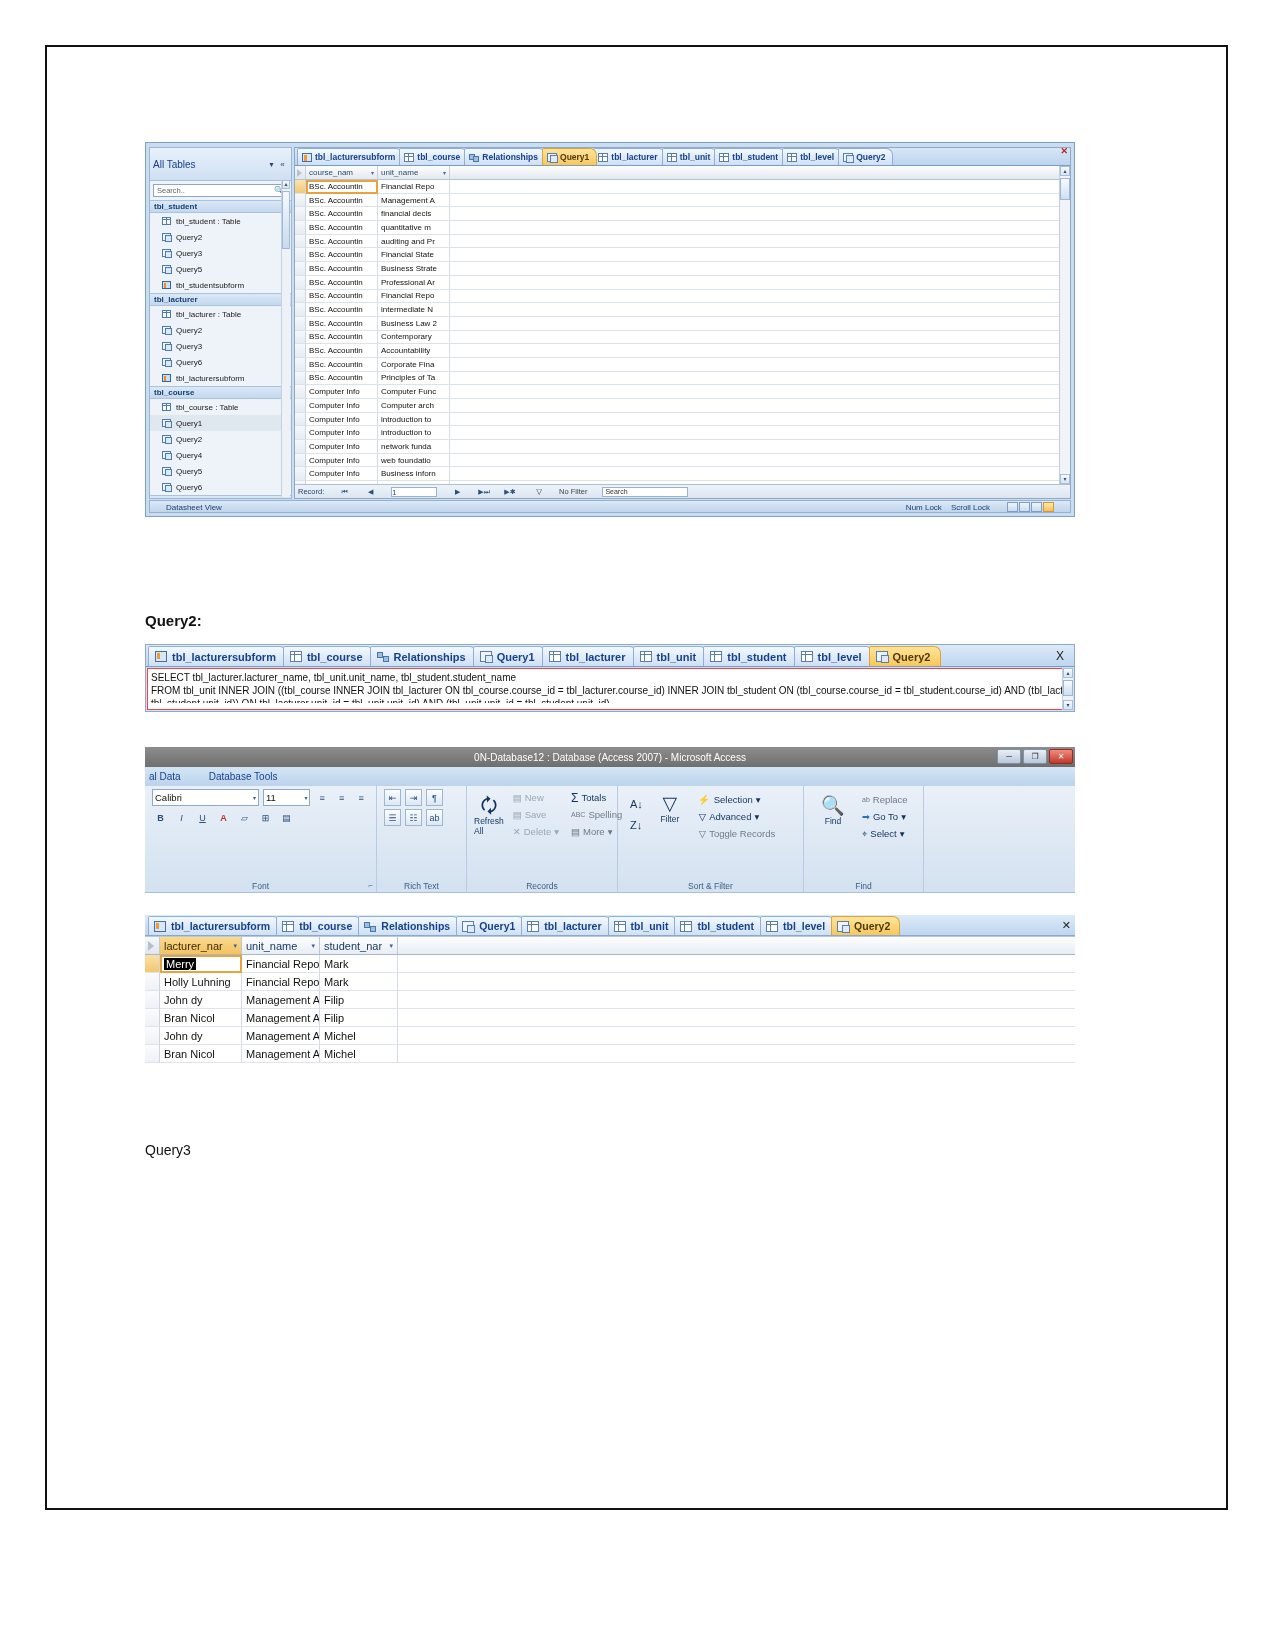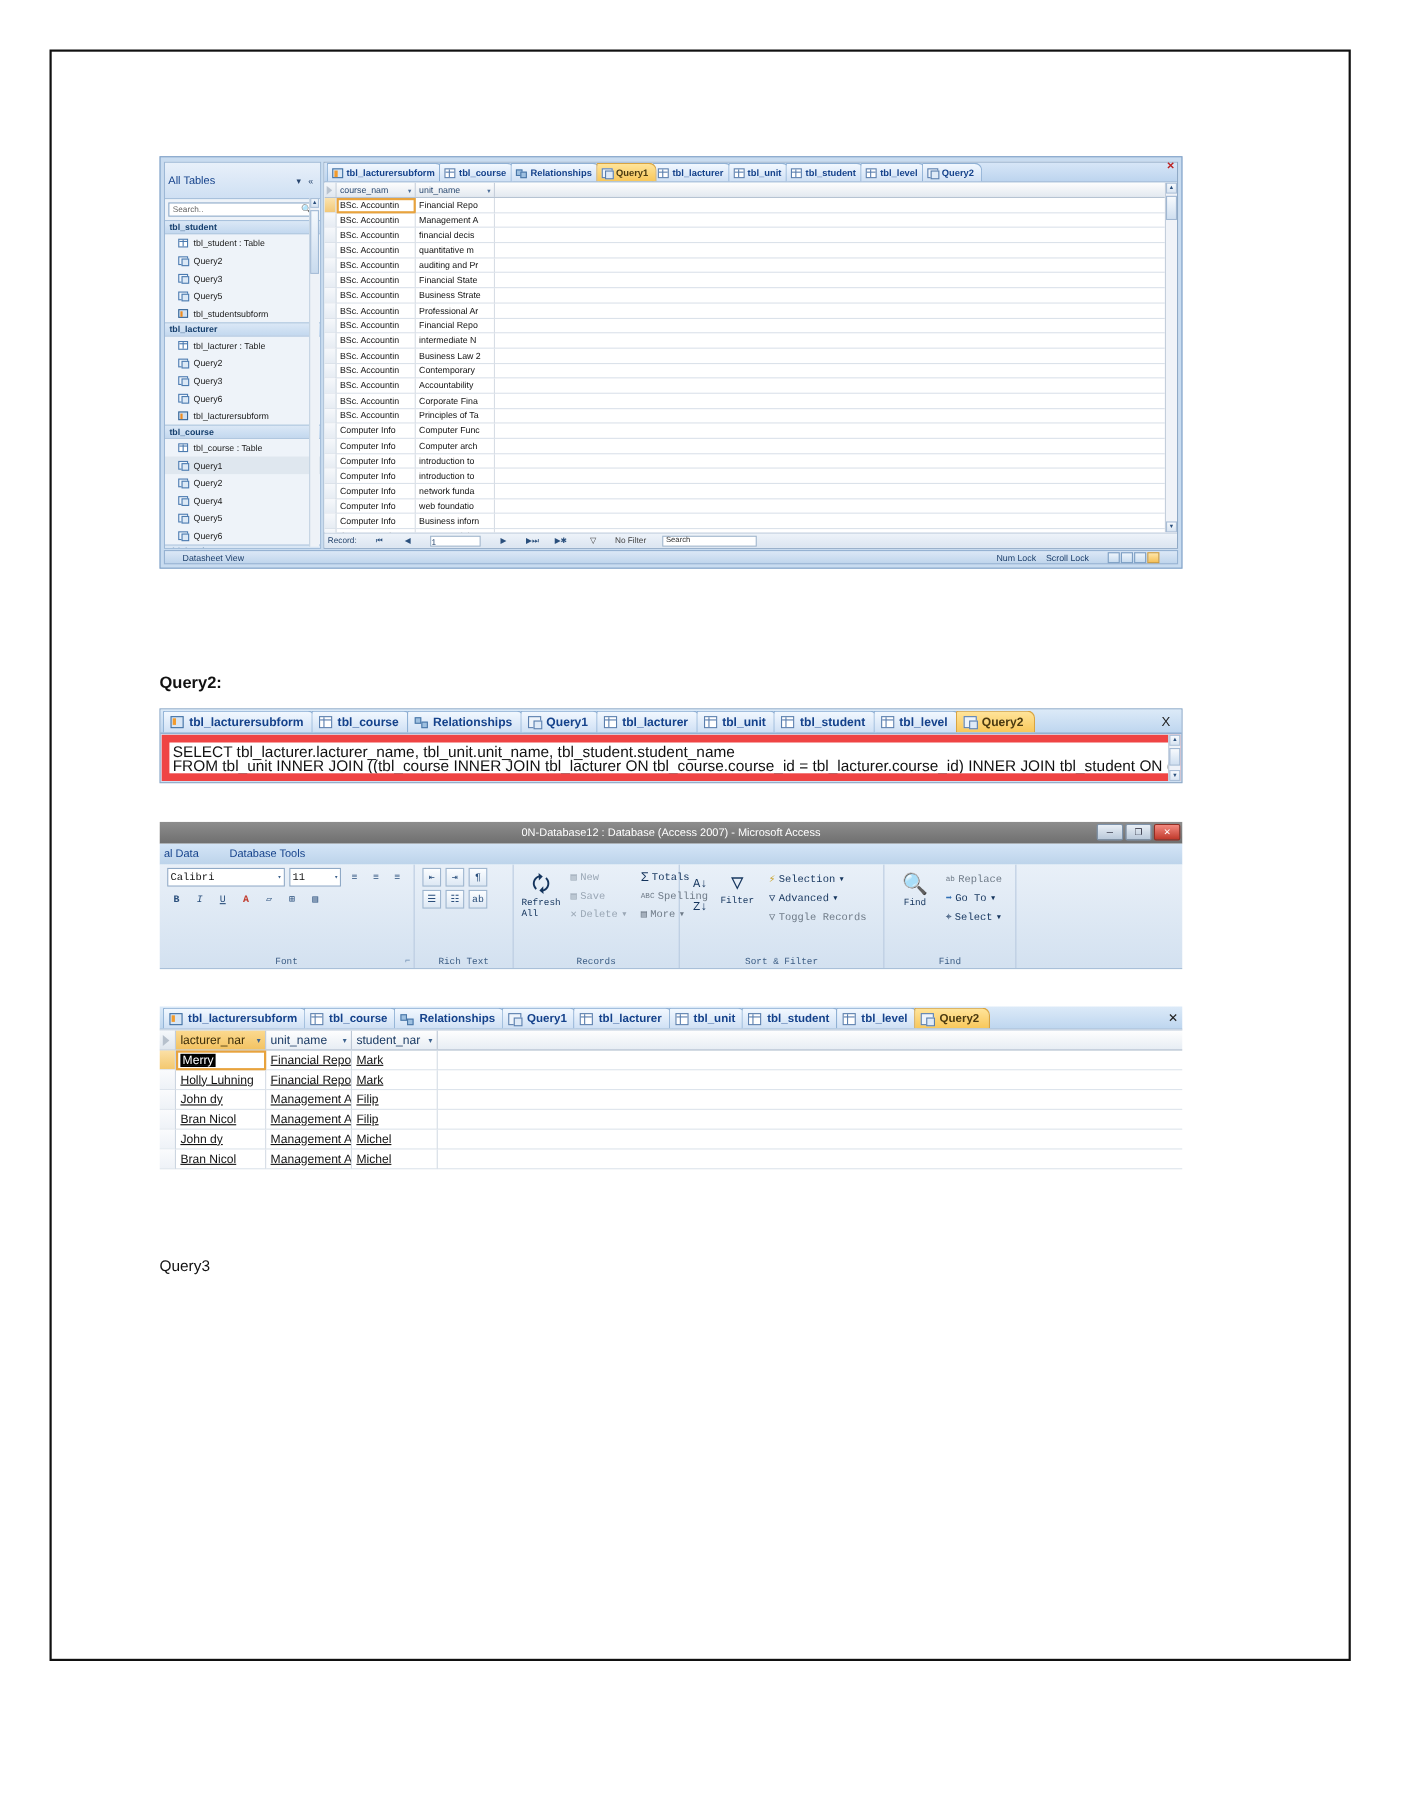--- a/index.html
+++ b/index.html
@@ -193,22 +193,22 @@
   #fig2 {
     position:absolute; left:98px; top:597px; width:930px; height:68px;
     background:#cfe0f2; border:1px solid #8fa9c6;
   }
   #fig2 .tabstrip { height:22px; background:linear-gradient(#dceaf8,#bed6ef); }
   #fig2 .tab { height:20px; font-size:11px; padding:0 10px 0 6px; gap:5px; }
   #fig2 .tico { width:12px; height:11px; }
   #fig2 .closex { position:absolute; right:10px; top:4px; font-size:12px; color:#222; }
   .sqlbox {
     position:absolute; left:1px; right:1px; top:23px; bottom:1px;
-    background:#fff; border:7px solid #ef4444;
-    font-size:14px; color:#111; line-height:13px;
+    background:#fff; border:1px solid #ef4444;
+    font-size:10px; color:#111; line-height:13px;
     padding:2px 3px; overflow:hidden; white-space:nowrap;
     font-family:"Liberation Sans", sans-serif;
   }
   .sqlbox .ln { display:block; }
   .sqlbox .ln.cut { height:6px; overflow:hidden; }
   .sqlvs {
     position:absolute; right:1px; top:23px; bottom:1px; width:11px;
     background:#eef2f8; border-left:1px solid #bfcddc;
   }
   .sqlvs .b { height:10px; background:linear-gradient(#f7fafd,#d8e4f2); border:1px solid #a9bed7; font-size:6px; text-align:center; line-height:8px; color:#2a4f7c; }
@@ -234,25 +234,24 @@
     font-size:8px; text-align:center; line-height:13px; color:#223;
   }
   #fig3 .wbtns span.cl { background:linear-gradient(#f48a80,#c0392b); border-color:#932d22; color:#fff; }
   #fig3 .ribtabs {
     position:absolute; left:0; right:0; top:20px; height:19px;
     background:linear-gradient(#d4e5f7,#bcd3ea);
     display:flex; align-items:center; gap:28px; padding-left:4px;
     font-size:10px; color:#15428b;
   }
   #fig3 .ribbon {
-    position:absolute; left:0; right:0; top:39px; height:95px;
+    position:absolute; left:0; right:0; top:39px; height:107px;
     background:linear-gradient(#e9f0f8,#d3e1f0);
     border-bottom:1px solid #a9c0d9;
     display:flex;
-    font-family:Liberation Mono, monospace;
   }
   .rgroup { position:relative; border-right:1px solid #b9cbe0; padding:3px 7px 0; }
   .rgroup .glabel {
     position:absolute; bottom:1px; left:0; right:0; text-align:center;
     font-size:8.5px; color:#3c5d84;
   }
   .rrow { display:flex; align-items:center; gap:4px; margin-bottom:3px; }
   .ctl {
     height:17px; min-width:0; display:flex; align-items:center; gap:3px;
     padding:0 4px; font-size:9.5px; color:#13335c;
@@ -308,21 +307,21 @@
   }
   .rgh.k1 { width:82px; flex:0 0 82px; background:linear-gradient(#fbd98f,#f3c362); color:#3a2c08; }
   .rgh.k2 { width:78px; flex:0 0 78px; }
   .rgh.k3 { width:78px; flex:0 0 78px; }
   .rgh .dd2 { font-size:7px; color:#3c628e; }
   .rgrow { display:flex; height:18px; }
   .rgrow .rs2 { width:15px; flex:0 0 15px; background:linear-gradient(#fafbfd,#eef2f7); border-right:1px solid #ccd5e0; border-bottom:1px solid #dde4ec; }
   .rgc {
     display:flex; align-items:center; padding:0 4px;
     font-size:11px; color:#111; white-space:nowrap; overflow:hidden;
-    border-right:1px solid #d5dce5; border-bottom:1px solid #dde4ec;text-decoration:underline;
+    border-right:1px solid #d5dce5; border-bottom:1px solid #dde4ec;
   }
   .rgc.k1 { width:82px; flex:0 0 82px; }
   .rgc.k2 { width:78px; flex:0 0 78px; }
   .rgc.k3 { width:78px; flex:0 0 78px; }
   .rgc.pad { flex:1; border-right:none; border-bottom:1px solid #dde4ec; }
   .rgrow.first .rs2 { background:linear-gradient(#fbe0a6,#f3c86f); }
   .rgrow.first .rgc.k1 { outline:2px solid #e8a33d; outline-offset:-2px; }
   .rgrow.first .rgc.k1 span.hl { background:#000; color:#fff; padding:0 2px; }
 </style>
 </head>

